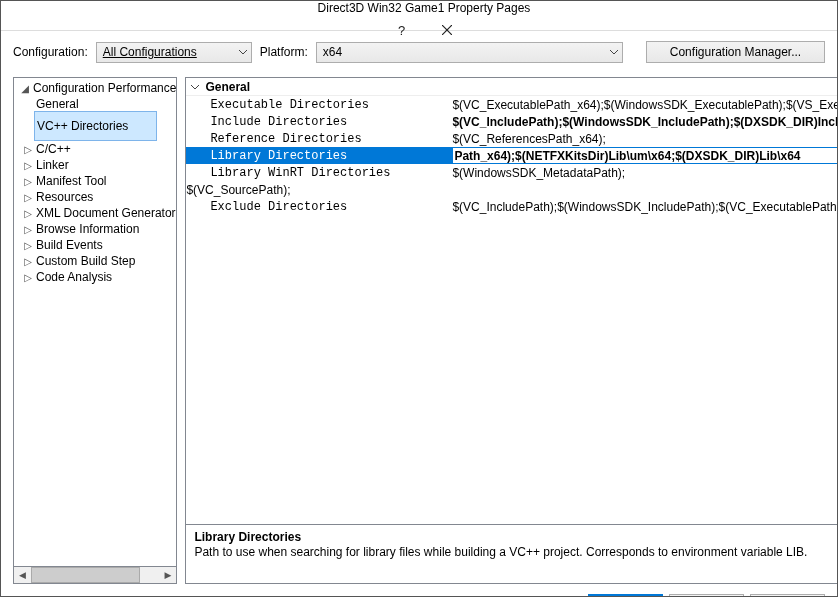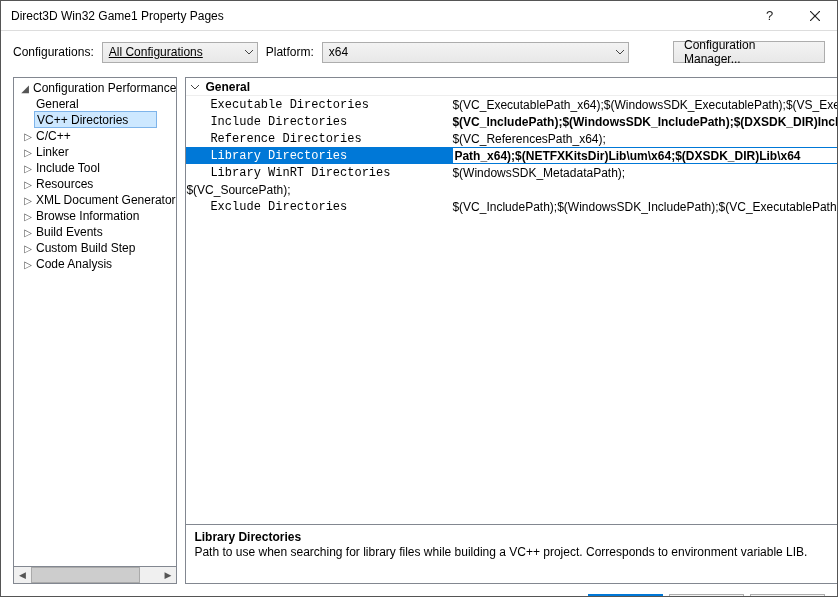--- a/index.html
+++ b/index.html
@@ -12,20 +12,21 @@
     height: 597px;
     overflow: hidden;
     border: 1px solid #555;
   }
   .titlebar {
     height: 30px;
     display: flex;
     align-items: center;
     padding: 0 0 0 10px;
     border-bottom: 1px solid #ddd;
+    flex-direction: column;
   }
   .titlebar .title { flex: 1; }
   .titlebar .btns { display: flex; }
   .titlebar .btn {
     width: 45px;
     height: 30px;
     display: flex;
     align-items: center;
     justify-content: center;
     font-size: 13px;
@@ -50,21 +51,21 @@
   }
   .combo .arrow { margin-left: 6px; }
   .cfg-combo { width: 156px; text-decoration: underline; }
   .plat-combo { width: 307px; }
   .mgr-btn {
     height: 22px;
     border: 1px solid #adadad;
     background: linear-gradient(#f3f3f3,#e8e8e8);
     padding: 0 10px;
     display: flex; align-items: center; justify-content: center;
-    width: 152px;
+    width: 179px;
   }
   .body {
     display: flex;
     padding: 0 12px;
     gap: 8px;
     height: 507px;
   }
   .tree-wrap {
     width: 184px;
     display: flex;
@@ -90,21 +91,21 @@
     font-size: 10px;
     color: #555;
     margin-right: 2px;
   }
   .tree-item.depth1 { padding-left: 5px; }
   .tree-item.depth2 { padding-left: 22px; }
   .tree-item.depth2 .glyph { margin-left: -14px; margin-right: 2px; }
   .tree-item.sel {
     background: #cde8ff;
     border: 1px solid #7eb4ea;
-    height: 17px;
+    height: 30px;
     margin: -1px 19px 0 20px;
     padding-left: 2px;
   }
   .tree-scroll {
     height: 17px;
     border: 1px solid #828790;
     border-top: none;
     background: #f0f0f0;
     display: flex;
     align-items: center;
@@ -199,21 +200,21 @@
     <div class="btn">
       <svg width="10" height="10" viewBox="0 0 10 10">
           <line x1="0" y1="0" x2="10" y2="10" stroke-width="1.2"></line>
           <line x1="10" y1="0" x2="0" y2="10" stroke-width="1.2"></line>
         </svg>
     </div>
   </div>
 </div>
 
 <div class="topbar">
-  <span class="lbl">Configurations:</span>
+  <span class="lbl">Configuration:</span>
   <div class="combo cfg-combo">
     <span>All Configurations</span>
     <span class="arrow">
         <svg width="8" height="5">
           <polyline points="0,0 4,4 8,0" fill="none" stroke="#444" stroke-width="1"></polyline>
         </svg>
       </span>
   </div>
   <span class="lbl">Platform:</span>
   <div class="combo plat-combo">
@@ -246,21 +247,21 @@
           <div class="tree-item depth2">
             <span class="glyph">▷</span>
             <span>C/C++</span>
           </div>
           <div class="tree-item depth2">
             <span class="glyph">▷</span>
             <span>Linker</span>
           </div>
           <div class="tree-item depth2">
             <span class="glyph">▷</span>
-            <span>Include Tool</span>
+            <span>Manifest Tool</span>
           </div>
           <div class="tree-item depth2">
             <span class="glyph">▷</span>
             <span>Resources</span>
           </div>
           <div class="tree-item depth2">
             <span class="glyph">▷</span>
             <span>XML Document Generator</span>
           </div>
           <div class="tree-item depth2">

